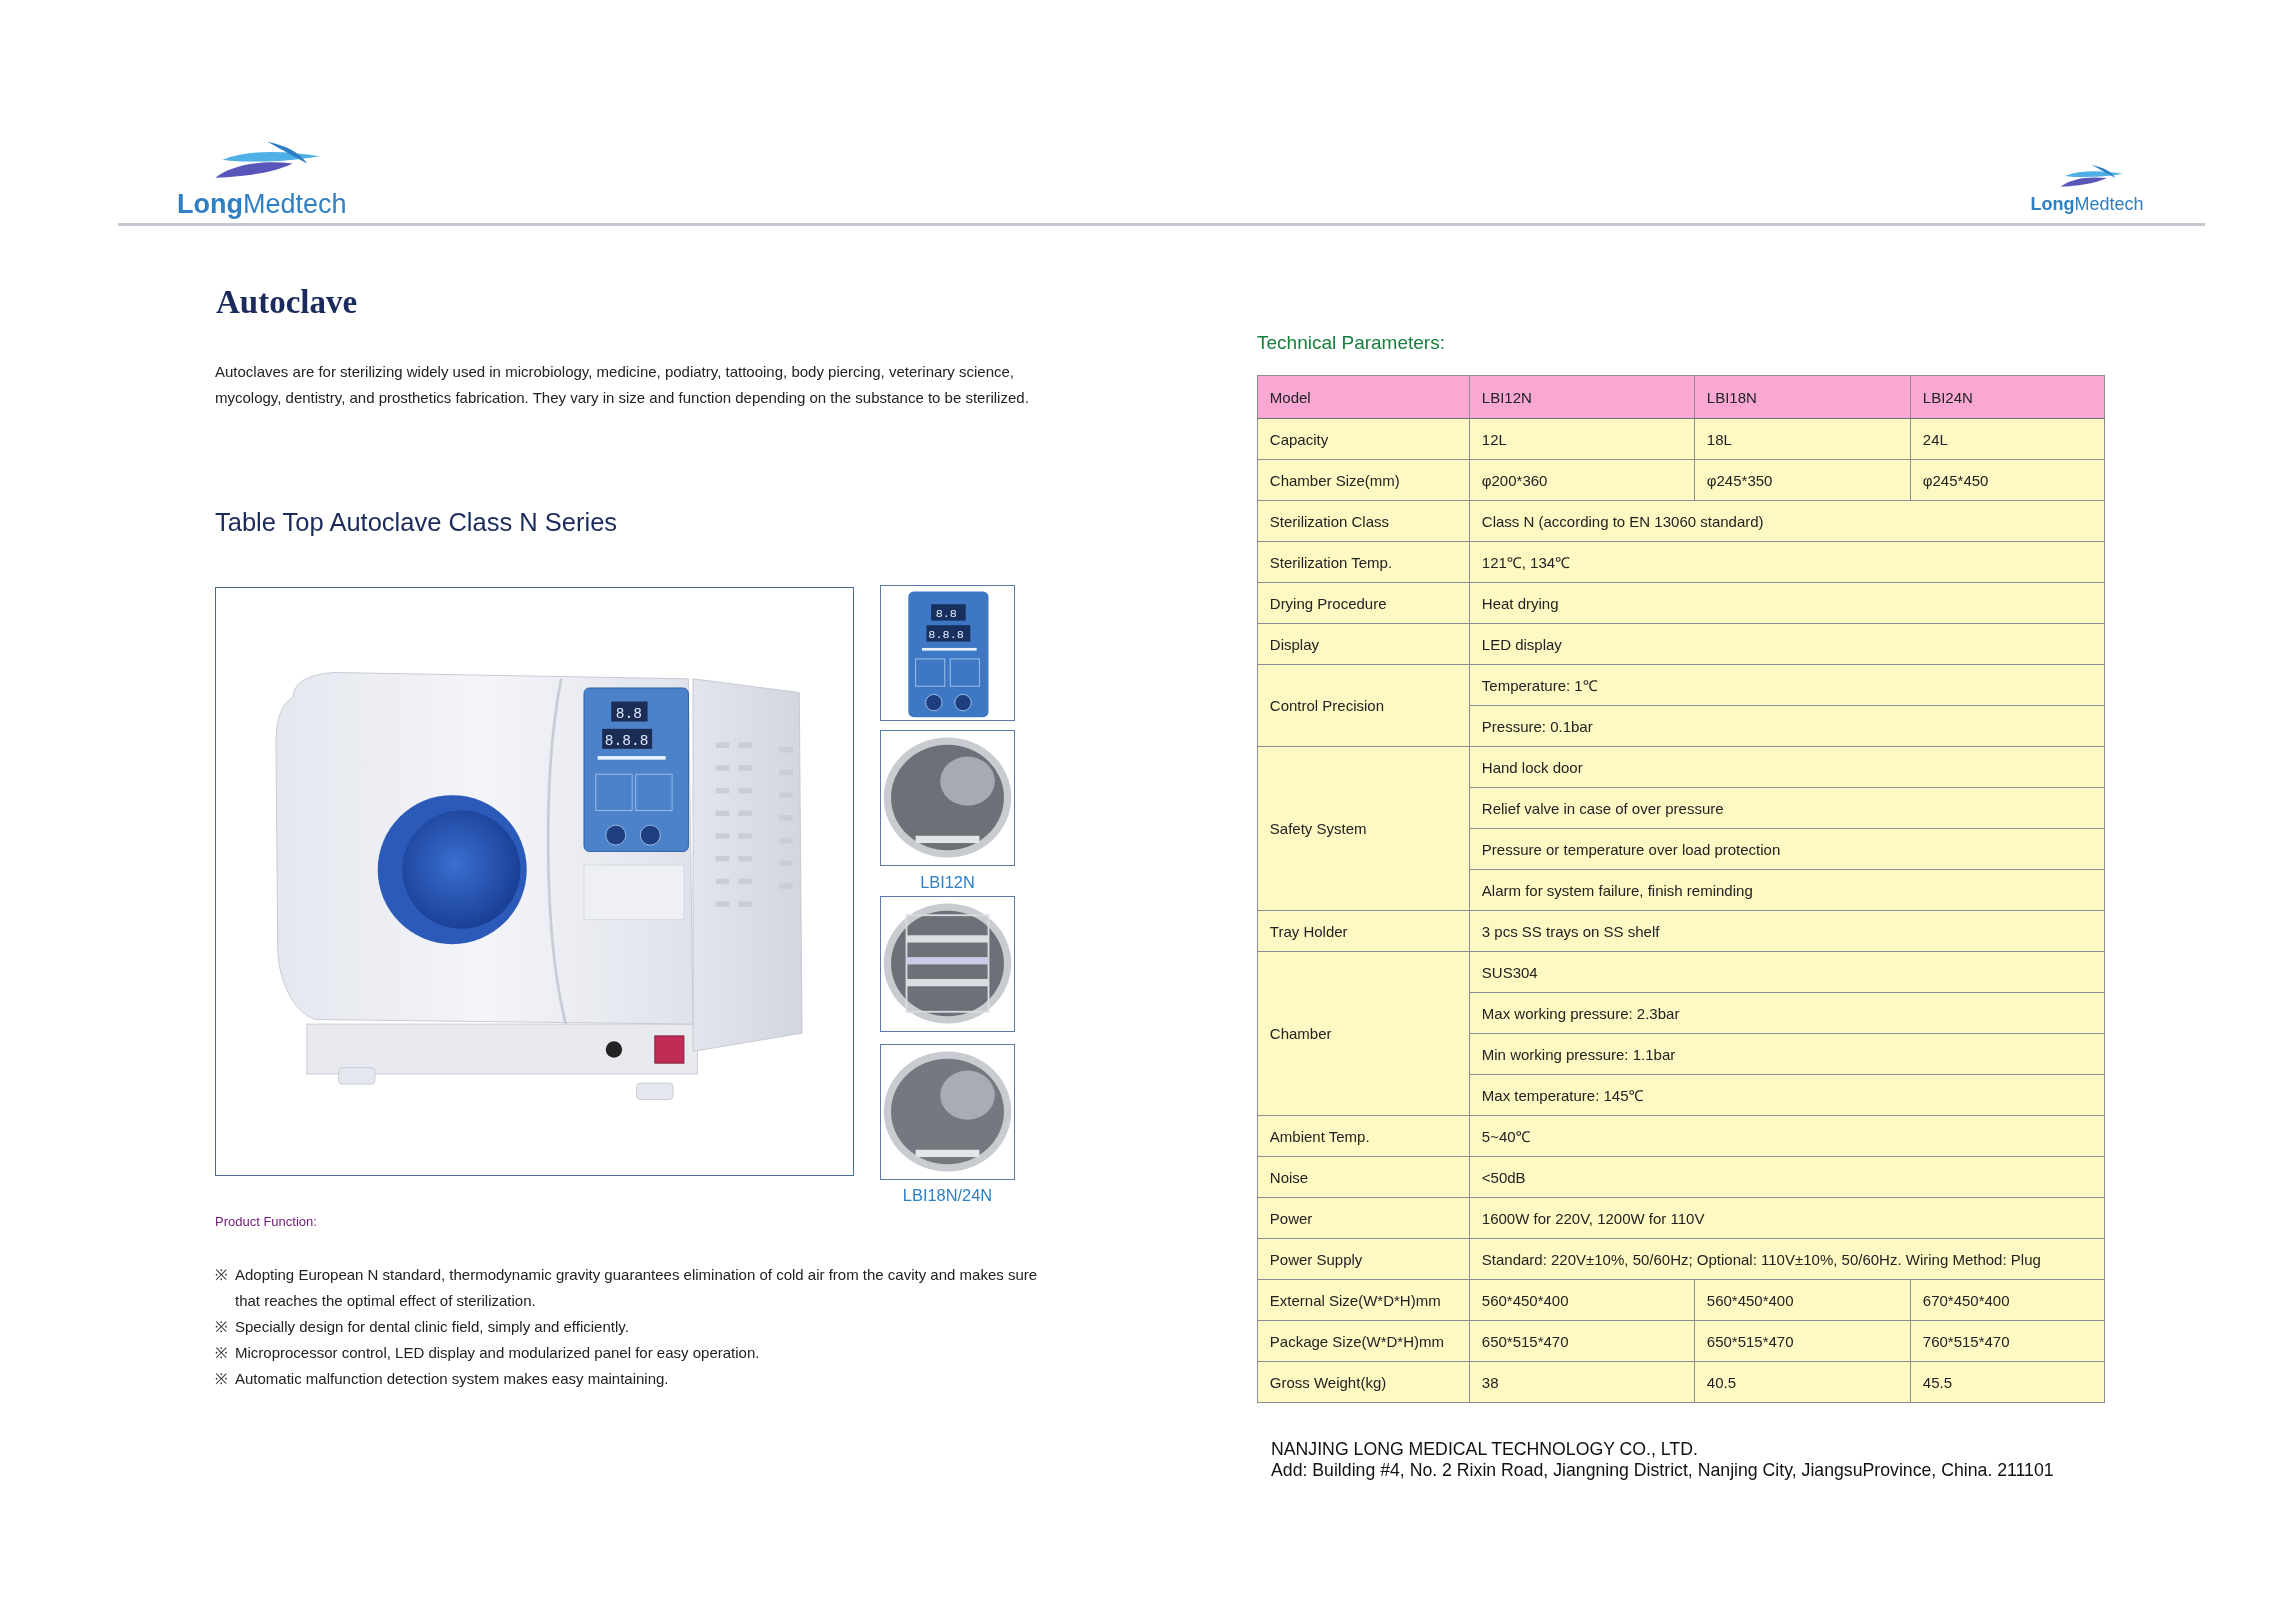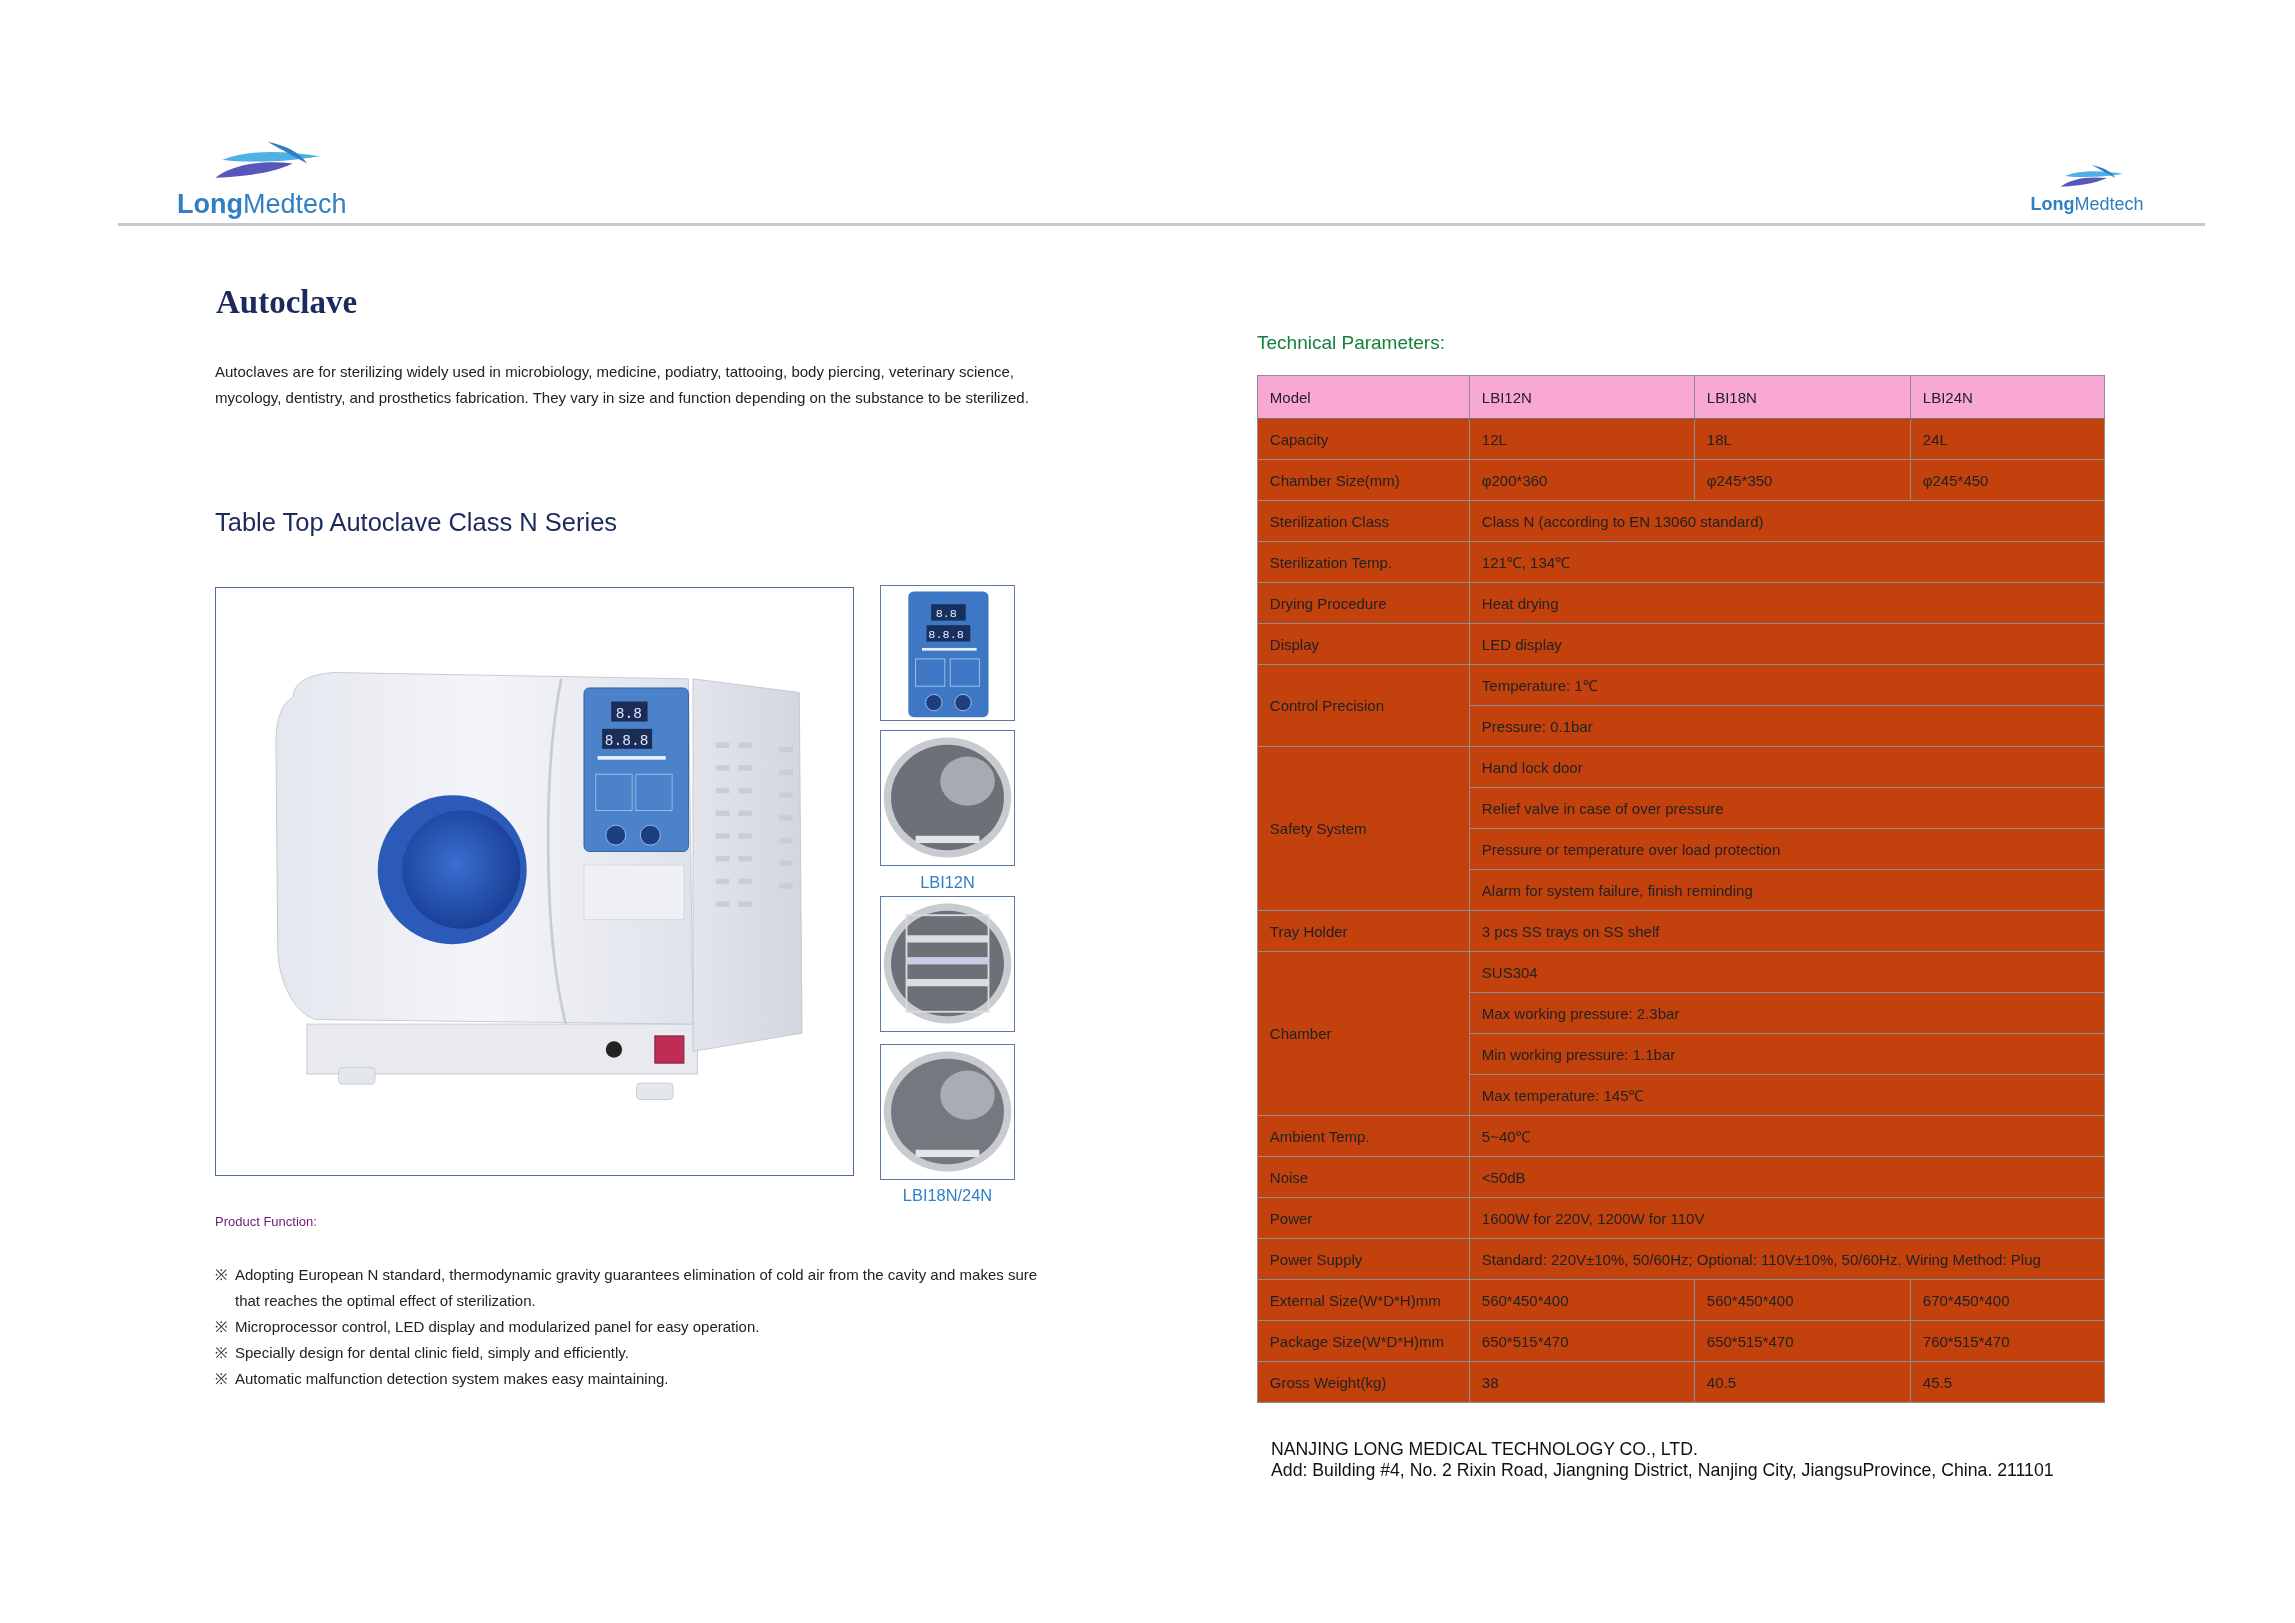--- a/index.html
+++ b/index.html
@@ -34,21 +34,21 @@
   .cap-2 { top:1186px; }
 
   .pf-title { position:absolute; left:215px; top:1214px; font-size:13px; color:#701a75; margin:0; font-weight:normal; }
   .pf-list { position:absolute; left:215px; top:1262px; width:836px; list-style:none; margin:0; padding:0; font-size:15px; line-height:26px; color:#222; }
   .pf-list li { padding-left:20px; text-indent:-20px; }
   .pf-list li .star { display:inline-block; width:20px; text-indent:0; color:#333; }
 
   .tp-title { position:absolute; left:1257px; top:332px; font-size:19px; color:#15803d; margin:0; font-weight:normal; }
 
   .spec-table { position:absolute; left:1257px; top:375px; width:847px; border-collapse:collapse; font-size:15px; color:#222; table-layout:fixed; border:1.8px solid #6f7378; }
-  .spec-table td { border:0.9px solid #8a8e93; height:40px; padding:0 0 0 11.8px; background:#c2410c; vertical-align:middle; white-space:nowrap; }
+  .spec-table td { border:0.9px solid #8a8e93; height:40px; padding:0 0 0 11.8px; background:#fef9c3; vertical-align:middle; white-space:nowrap; }
   .spec-table tr.head td { background:#f9a8d4; height:42px; border-bottom:1.8px solid #6f7378; }
   .spec-table col.c0 { width:212px; }
   .spec-table col.c1 { width:225px; }
   .spec-table col.c2 { width:216px; }
   .spec-table col.c3 { width:194px; }
 
   .footer { position:absolute; left:1271px; top:1439px; font-size:17.7px; line-height:20.5px; color:#111; }
   .footer div { white-space:nowrap; }
 </style>
 </head>
@@ -193,22 +193,22 @@
     <ellipse cx="73" cy="73" rx="62" ry="58" fill="#75797f"></ellipse>
     <ellipse cx="95" cy="55" rx="30" ry="27" fill="#a9adb3"></ellipse>
     <rect x="38" y="115" width="70" height="8" fill="#e3e5e8"></rect>
   </svg>
 </div>
 <div class="thumb-caption cap-2">LBI18N/24N</div>
 
 <h3 class="pf-title">Product Function:</h3>
 <ul class="pf-list">
   <li><span class="star">※</span><span>Adopting European N standard, thermodynamic gravity guarantees elimination of cold air from the cavity and makes sure that reaches the optimal effect of sterilization.</span></li>
+  <li><span class="star">※</span><span>Specially design for dental clinic field, simply and efficiently.</span></li>
   <li><span class="star">※</span><span>Microprocessor control, LED display and modularized panel for easy operation.</span></li>
-  <li><span class="star">※</span><span>Specially design for dental clinic field, simply and efficiently.</span></li>
   <li><span class="star">※</span><span>Automatic malfunction detection system makes easy maintaining.</span></li>
 </ul>
 
 <h3 class="tp-title">Technical Parameters:</h3>
 
 <table class="spec-table">
   <colgroup>
       <col class="c0">
       <col class="c1">
       <col class="c2">

